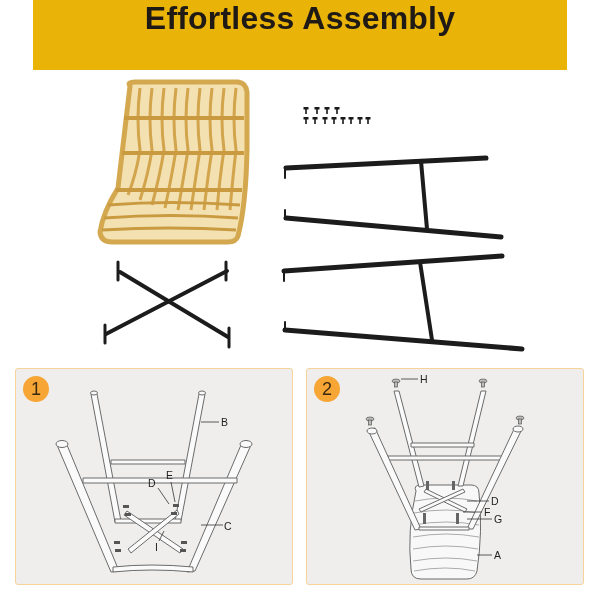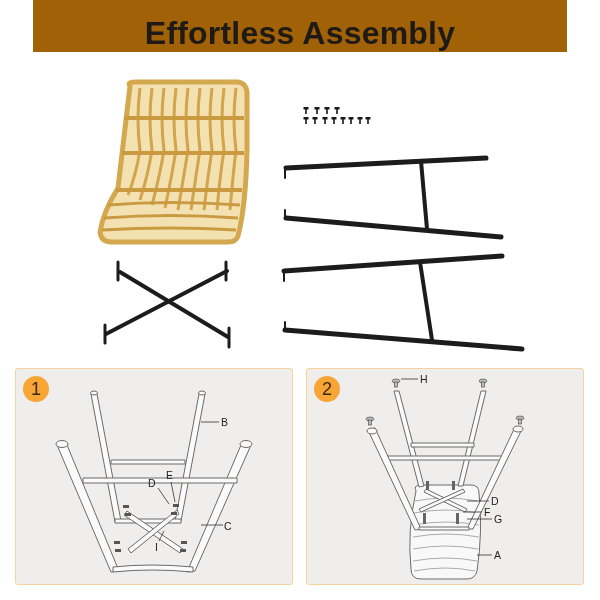--- a/index.html
+++ b/index.html
@@ -1,17 +1,17 @@
 <!DOCTYPE html>
 <html><head>
 <meta charset="utf-8">
 <style>
   html, body { margin:0; padding:0; background:#ffffff; }
   body { width:600px; height:600px; position:relative; overflow:hidden; font-family:"Liberation Sans", sans-serif; }
-  .banner { position:absolute; left:33px; top:0; width:534px; height:52px; background:#a16207; display:flex; align-items:flex-end; justify-content:center; }
+  .banner { position:absolute; left:33px; top:0; width:534px; height:70px; background:#eab308; display:flex; align-items:flex-start; justify-content:center; }
   .banner-title { font-family:"Liberation Sans", sans-serif; font-weight:700; font-size:32px; color:#1f1a15; letter-spacing:0.2px; }
   .parts { position:absolute; left:0; top:70px; width:600px; height:295px; }
   .parts svg { position:absolute; left:0; top:0; }
   .panel { position:absolute; top:368px; height:217px; background:#efeeed; border:1.5px solid #f6d39a; border-radius:3px; box-sizing:border-box; overflow:hidden; }
   .panel-1 { left:15px; width:278px; }
   .panel-2 { left:306px; width:278px; }
   .step-badge { position:absolute; left:7px; top:7px; width:26px; height:26px; border-radius:50%; background:#f7a535; display:flex; align-items:center; justify-content:center; font-size:18px; color:#3a2a10; font-family:"Liberation Sans", sans-serif; }
   .panel svg { position:absolute; left:0; top:0; }
   .lbl { font-family:"Liberation Sans", sans-serif; font-size:10.5px; fill:#222; }
 </style>

